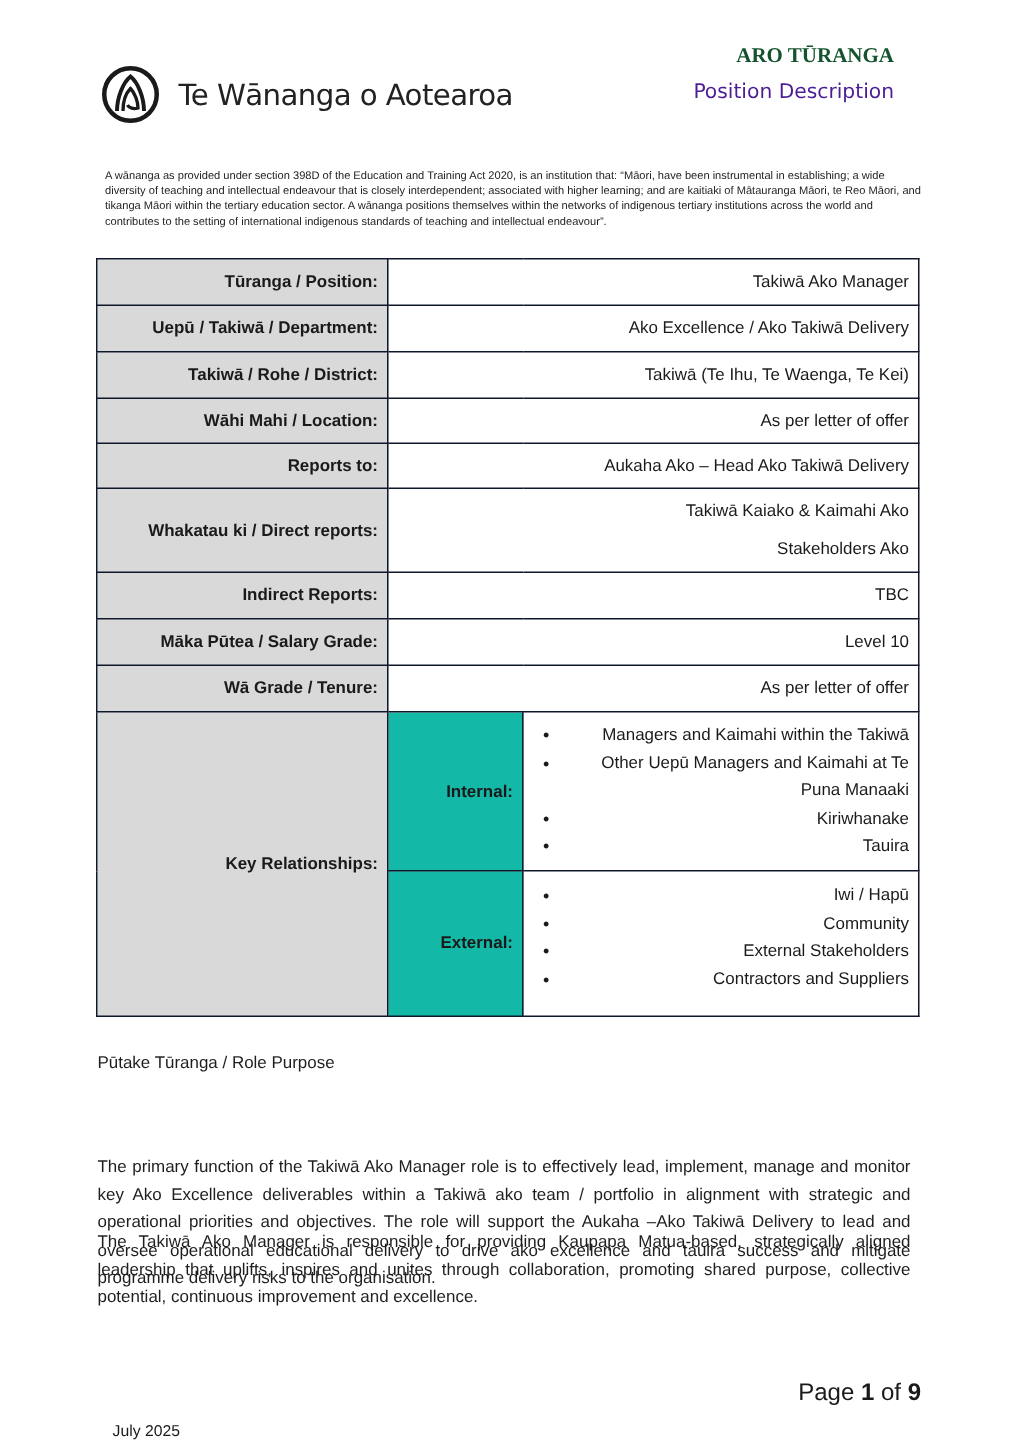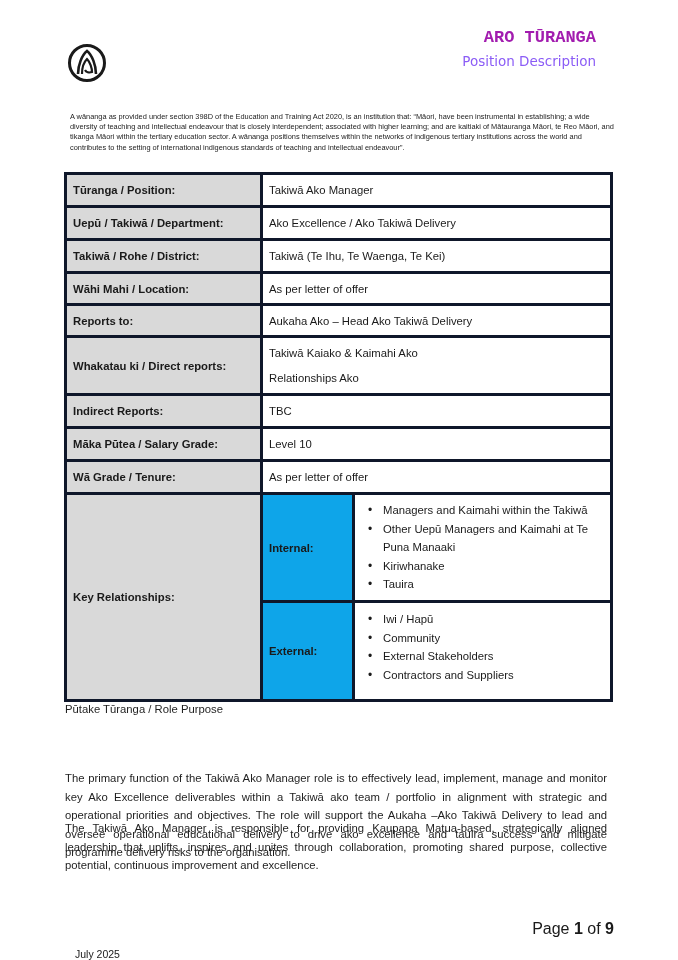--- a/index.html
+++ b/index.html
@@ -2,28 +2,28 @@
 <html><head>
 <meta charset="utf-8">
 <style>
   html, body { margin: 0; padding: 0; background: #ffffff; }
   body { width: 678px; height: 960px; position: relative; overflow: hidden;
          font-family: "Liberation Sans", sans-serif; color: #1a1a1a; }
   .logo { position: absolute; left: 67px; top: 43px; display: flex; align-items: center; }
   .logo svg { width: 40px; height: 40px; }
   .logo-text { margin-left: 12px; font-family: "DejaVu Sans", sans-serif; font-size: 19.5px; letter-spacing: -0.4px; color: #222; }
   .doc-title { position: absolute; right: 82px; top: 27px; text-align: right; }
-  .doc-title .t1 { font-family: Liberation Mono, monospace; font-weight: bold; font-size: 17px; color: #a21caf; line-height: 22px; }
-  .doc-title .t2 { font-family: "DejaVu Sans", sans-serif; font-size: 13.5px; color: #8b5cf6; line-height: 20px; margin-top: 2px; }
+  .doc-title .t1 { font-family: Liberation Serif, serif; font-weight: bold; font-size: 14px; color: #14532d; line-height: 22px; }
+  .doc-title .t2 { font-family: "DejaVu Sans", sans-serif; font-size: 13.5px; color: #4c1d95; line-height: 20px; margin-top: 2px; }
   .preamble { position: absolute; left: 70px; top: 112px; width: 545px; font-size: 7.4px; line-height: 10.2px; color: #222; }
   table.pd { position: absolute; left: 64px; top: 172px; width: 549px; border-collapse: collapse; font-size: 11.3px; }
-  table.pd td { border: 3px solid #0f172a; padding: 0 6px; vertical-align: middle; }
+  table.pd td { border: 1px solid #0f172a; padding: 0 6px; vertical-align: middle; text-align: right; }
   td.lbl { background: #d9d9d9; font-weight: bold; width: 181px; }
   td.val { }
-  td.sub { font-weight: bold; width: 77px; background: #0ea5e9; }
+  td.sub { font-weight: bold; width: 77px; background: #14b8a6; }
   .r32 td { height: 30px; }
   .r31 td { height: 29px; }
   .val p { margin: 0; line-height: 25px; }
   ul.bul { margin: 0; padding: 0 0 0 22px; list-style: none; }
   ul.bul li { position: relative; line-height: 18.5px; }
   ul.bul li::before { content: "•"; position: absolute; left: -15px; font-size: 12px; }
   .section { position: absolute; left: 65px; width: 542px; font-size: 11.3px; color: #1e1e1e; }
   .h-purpose { top: 703px; font-weight: normal; }
   .p1 { top: 725px; line-height: 18.5px; text-align: justify; margin-top: 44px; }
   .p2 { top: 819px; line-height: 18.5px; text-align: justify; }
@@ -33,20 +33,21 @@
 </style>
 </head>
 <body>
 
 <div class="logo">
   <svg viewBox="0 0 40 40">
     <circle cx="20" cy="20" r="17.5" fill="none" stroke="#1a1a1a" stroke-width="3"></circle>
     <path d="M11 31 C11 22 15 12 20 8 C25 12 29 22 29 31" fill="none" stroke="#1a1a1a" stroke-width="2.6"></path>
     <path d="M15 31 C15 25 17 19 20 16 C23 19 25 25 25 29 C22 30 19 29 18 27" fill="none" stroke="#1a1a1a" stroke-width="2.2"></path>
   </svg>
+  <span class="logo-text">Te Wānanga o Aotearoa</span>
 </div>
 
 <div class="doc-title">
   <div class="t1">ARO TŪRANGA</div>
   <div class="t2">Position Description</div>
 </div>
 
 <div class="preamble">A wānanga as provided under section 398D of the Education and Training Act 2020, is an institution that: “Māori, have been instrumental in establishing; a wide diversity of teaching and intellectual endeavour that is closely interdependent; associated with higher learning; and are kaitiaki of Mātauranga Māori, te Reo Māori, and tikanga Māori within the tertiary education sector. A wānanga positions themselves within the networks of indigenous tertiary institutions across the world and contributes to the setting of international indigenous standards of teaching and intellectual endeavour”.</div>
 
 <table class="pd">
@@ -68,21 +69,21 @@
     <td class="val" colspan="2">As per letter of offer</td>
   </tr>
   <tr class="r31">
     <td class="lbl">Reports to:</td>
     <td class="val" colspan="2">Aukaha Ako – Head Ako Takiwā Delivery</td>
   </tr>
   <tr>
     <td class="lbl" style="height:55px">Whakatau ki / Direct reports:</td>
     <td class="val" colspan="2">
       <p>Takiwā Kaiako &amp; Kaimahi Ako</p>
-      <p>Relationships Ako</p>
+      <p>Stakeholders Ako</p>
     </td>
   </tr>
   <tr class="r32">
     <td class="lbl">Indirect Reports:</td>
     <td class="val" colspan="2">TBC</td>
   </tr>
   <tr class="r32">
     <td class="lbl">Māka Pūtea / Salary Grade:</td>
     <td class="val" colspan="2">Level 10</td>
   </tr>

